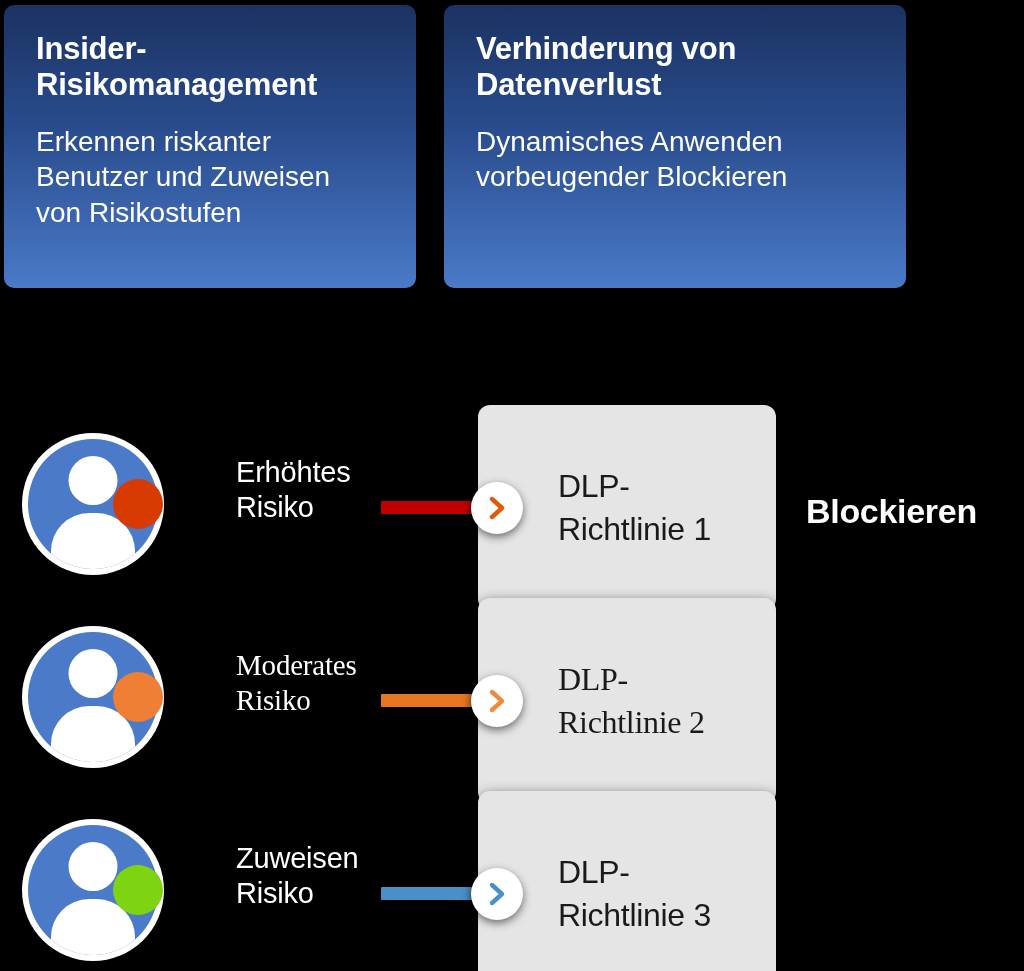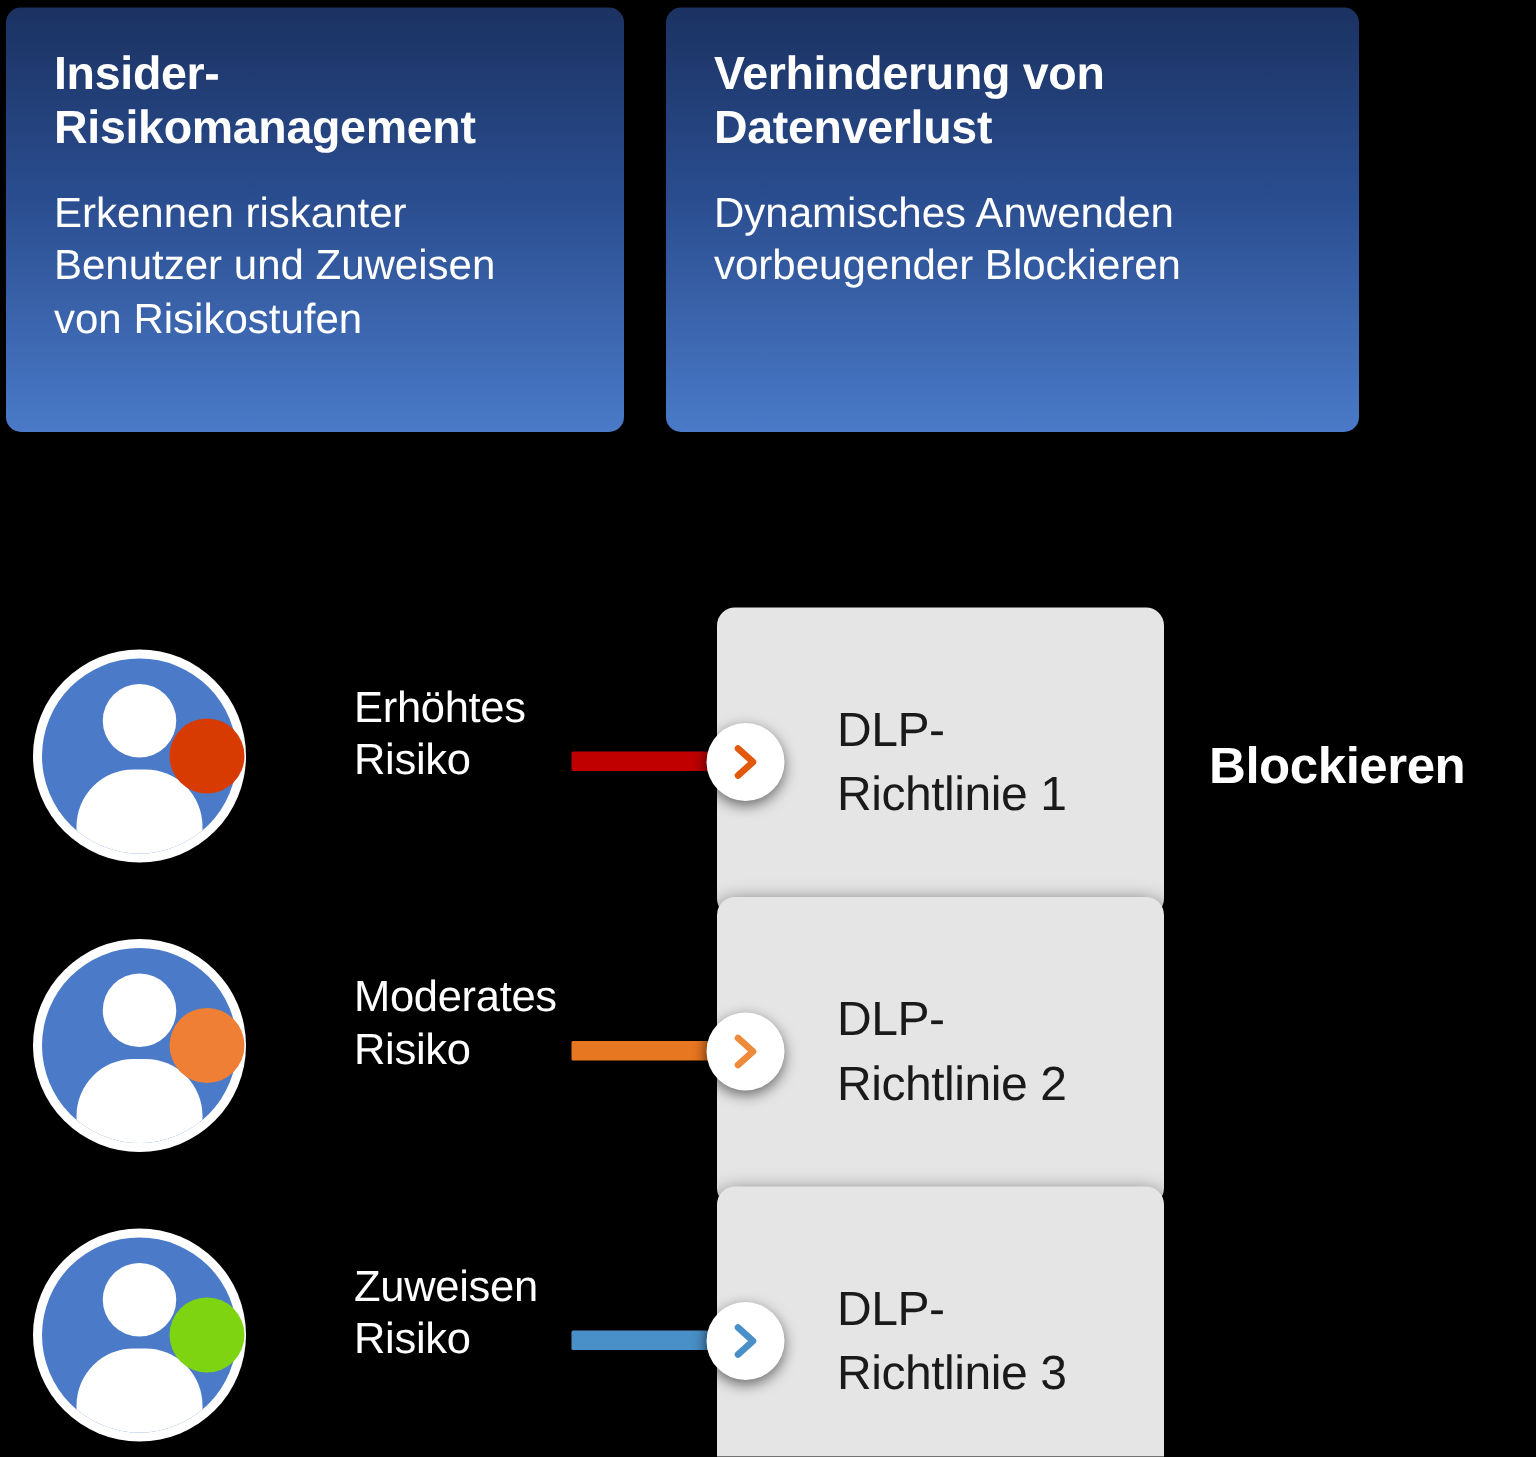--- a/index.html
+++ b/index.html
@@ -50,21 +50,21 @@
   }
 
   
   .flow-row {
     position: absolute;
     left: 0;
     width: 1024px;
     height: 206px;
   }
   #flow-row-0 { top: 405px; }
-  #flow-row-1 { top: 598px; }
+  #flow-row-1 { top: 598px; font-family: Liberation Serif, serif; }
   #flow-row-2 { top: 791px; }
 
   
   .avatar {
     position: absolute;
     left: 22px;
     top: 28px;
     width: 142px;
     height: 142px;
   }

